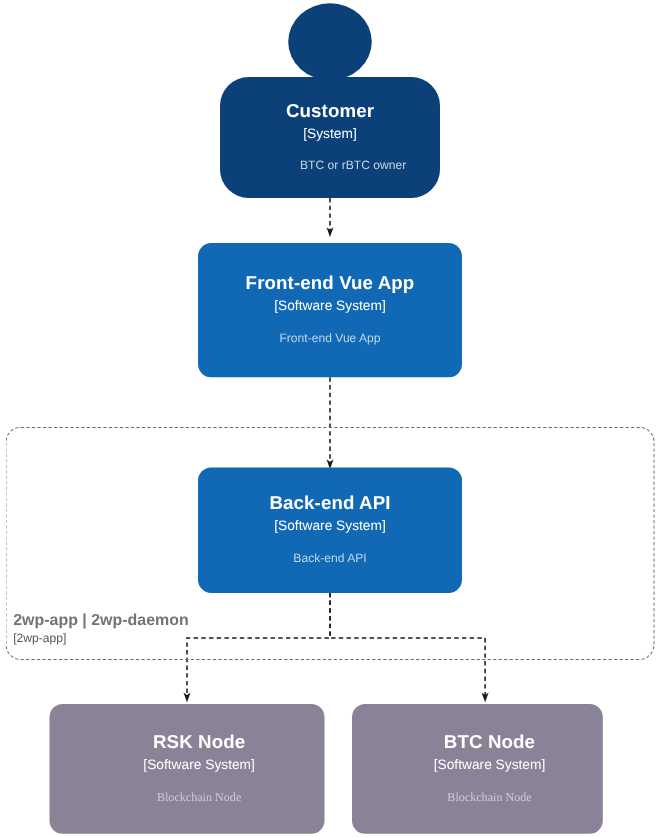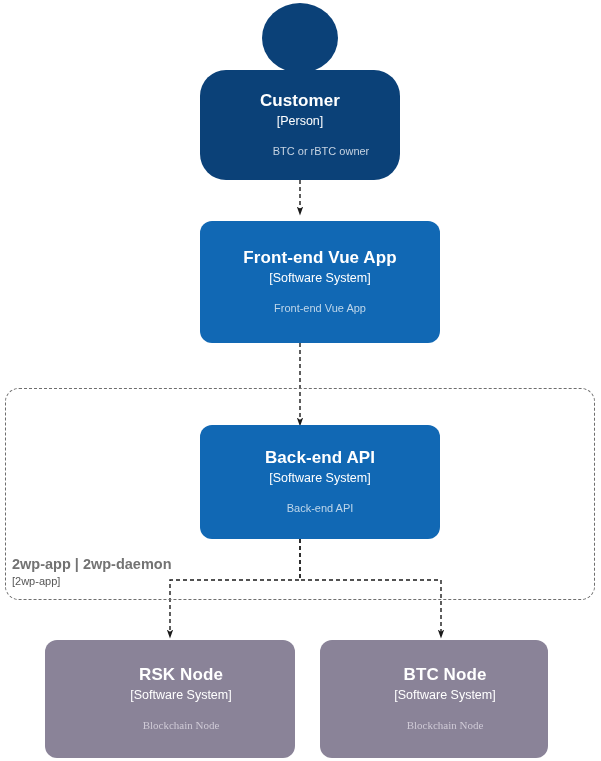--- a/index.html
+++ b/index.html
@@ -56,21 +56,21 @@
     border-radius: 50%;
     background: #0b4178;
   }
   .person-body {
     background: #0b4178;
     border-radius: 26px;
   }
   .person-body .desc { color: #c6d3e2; margin-left: 42px; }
 
   
-  .system-blue { background: #1168b4; margin-left: 20px; }
+  .system-blue { background: #1168b4; }
   .system-blue .desc { color: #bed6ea; }
 
   
   .system-gray { background: #8a8398; padding-left: 32px; }
   .system-gray .desc { color: #cfcad6; font-family: Liberation Serif, serif; }
 
   
   .boundary {
     position: absolute;
     box-sizing: border-box;
@@ -123,21 +123,21 @@
     <path d="M300,539 L300,580 L441,580 L441,634" fill="none" stroke="#1a1a1a" stroke-width="1.4" stroke-dasharray="4,3" marker-end="url(#arrowhead)"></path>
   </svg>
 
   <div class="boundary" style="left:5px; top:388px; width:590px; height:212px;"></div>
   <div class="boundary-label" style="left:12px; top:556px;">2wp-app | 2wp-daemon</div>
   <div class="boundary-sublabel" style="left:12px; top:575px;">[2wp-app]</div>
 
   <div class="person-head" style="left:262px; top:3px; width:76px; height:70px;"></div>
   <div class="c4box person-body" style="left:200px; top:70px; width:200px; height:110px;">
     <div class="title">Customer</div>
-    <div class="type">[Person]</div>
+    <div class="type">[System]</div>
     <div class="desc">BTC or rBTC owner</div>
   </div>
 
   <div class="c4box system-blue" style="left:180px; top:221px; width:240px; height:122px;">
     <div class="title">Front-end Vue App</div>
     <div class="type">[Software System]</div>
     <div class="desc">Front-end Vue App</div>
   </div>
 
   <div class="c4box system-blue" style="left:180px; top:425px; width:240px; height:114px;">

